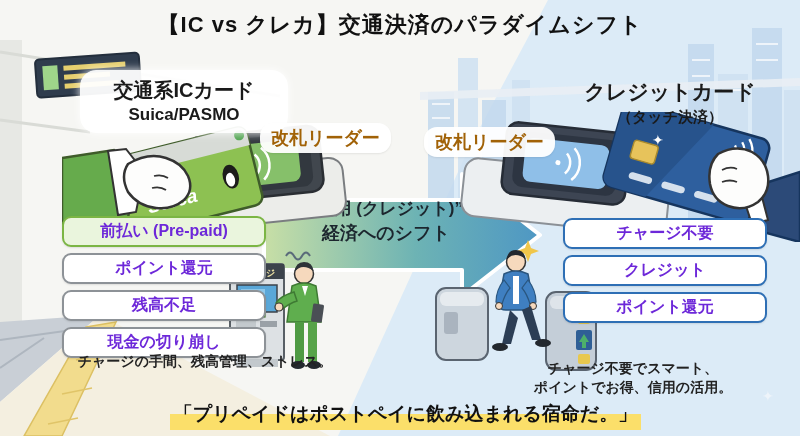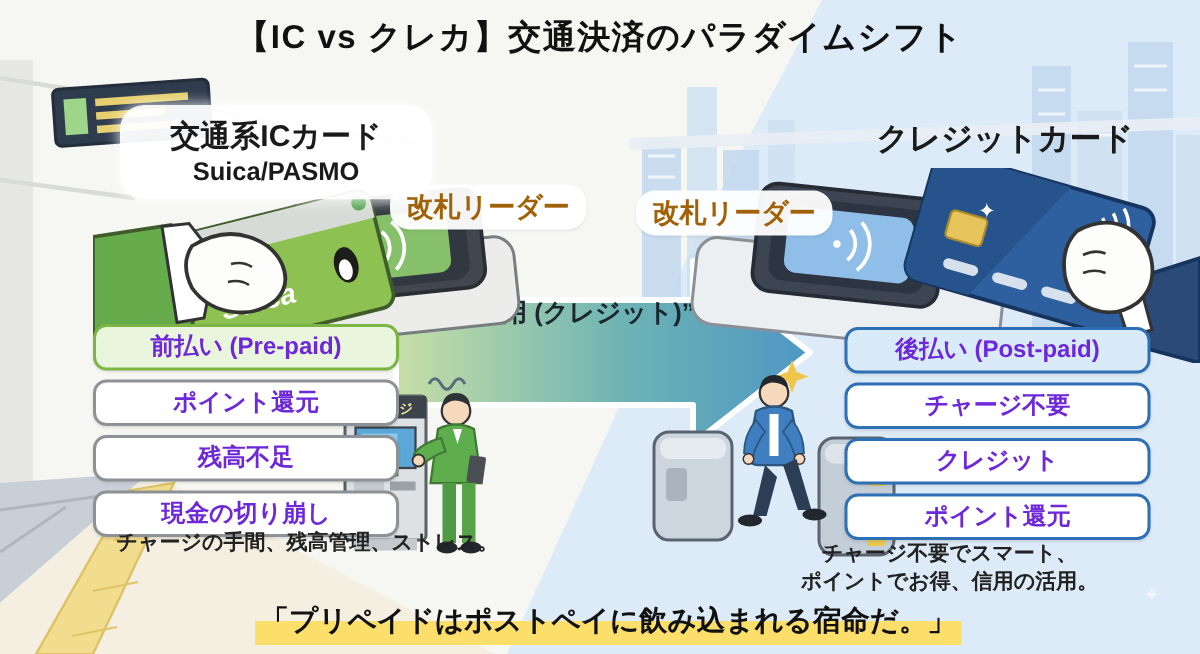--- a/index.html
+++ b/index.html
@@ -122,20 +122,21 @@
       <linearGradient id="agrad" x1="0" y1="0" x2="1" y2="0">
         <stop offset="0" stop-color="#c8dfa6"></stop>
         <stop offset="0.55" stop-color="#6db3b4"></stop>
         <stop offset="1" stop-color="#4e97c4"></stop>
       </linearGradient>
     </defs>
     <polygon points="14,30 212,30 212,4 290,65 212,126 212,100 14,100" fill="url(#agrad)" stroke="#ffffff" stroke-width="4" stroke-linejoin="round"></polygon>
   </svg>
   <div class="abs arrow-text">
     <div class="l1">“信用 (クレジット)”</div>
+    <div class="l2">経済へのシフト</div>
   </div>
 
   <svg class="abs" style="left:62px;top:118px" width="290" height="115" viewBox="0 0 290 115">
     <g transform="rotate(-6 190 70)">
       <rect x="120" y="48" width="162" height="58" rx="14" fill="#ecedea" stroke="#7a7d80" stroke-width="2"></rect>
       <rect x="130" y="14" width="132" height="66" rx="12" fill="#41474e" stroke="#2a2e33" stroke-width="2.5"></rect>
       <rect x="140" y="20" width="112" height="54" rx="10" fill="#32383f"></rect>
       <rect x="152" y="26" width="88" height="42" rx="8" fill="#86c06a"></rect>
       <g stroke="#ffffff" stroke-width="2.5" fill="none">
         <circle cx="188" cy="47" r="2.5" fill="#fff" stroke="none"></circle>
@@ -256,32 +257,32 @@
   </svg>
 
   <div class="abs hdr-left">
     <div class="h1">交通系ICカード</div>
     <div class="h2">Suica/PASMO</div>
   </div>
   <div class="abs reader-tag" style="left:260px;top:111px">改札リーダー</div>
 
   <div class="abs hdr-right">
     <div class="h1">クレジットカード</div>
+    <div class="h2">（タッチ決済）</div>
   </div>
   <div class="abs reader-tag" style="left:424px;top:115px">改札リーダー</div>
 
   <div class="abs pills" style="left:62px;top:216px">
     <div class="pill green">前払い (Pre-paid)</div>
     <div class="pill">ポイント還元</div>
     <div class="pill">残高不足</div>
     <div class="pill">現金の切り崩し</div>
   </div>
 
   <div class="abs pills" style="left:563px;top:218px">
-    <div class="pill blue">後払い (Post-paid)</div>
     <div class="pill blueborder">チャージ不要</div>
     <div class="pill blueborder">クレジット</div>
     <div class="pill blueborder">ポイント還元</div>
   </div>
 
   <div class="abs caption" style="left:30px;top:352px;width:350px">チャージの手間、残高管理、ストレス。</div>
   <div class="abs caption" style="left:472px;top:359px;width:322px">
     <div>チャージ不要でスマート、</div>
     <div>ポイントでお得、信用の活用。</div>
   </div>

